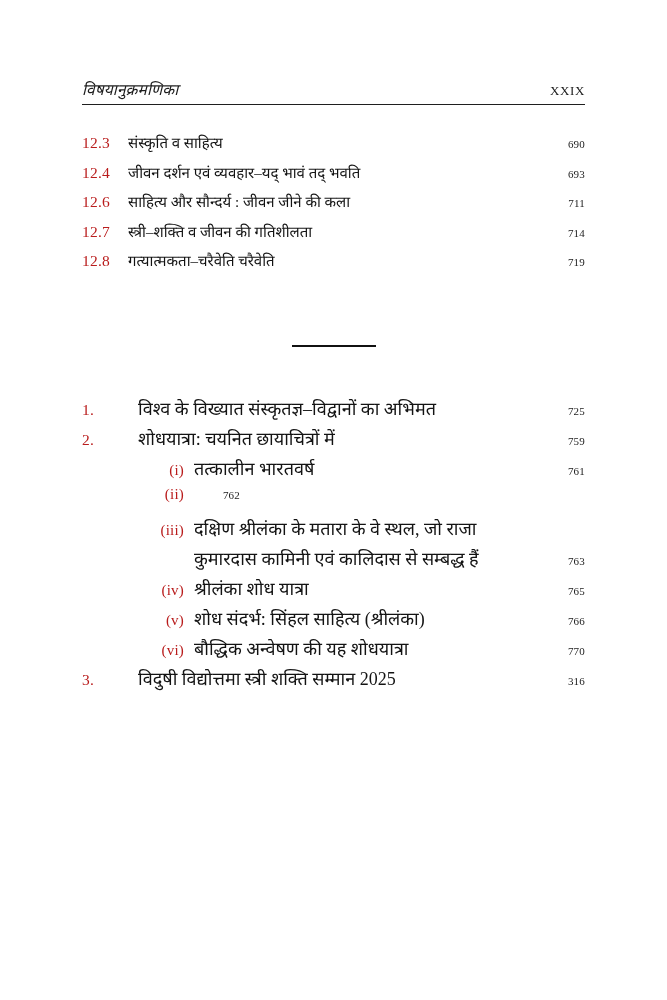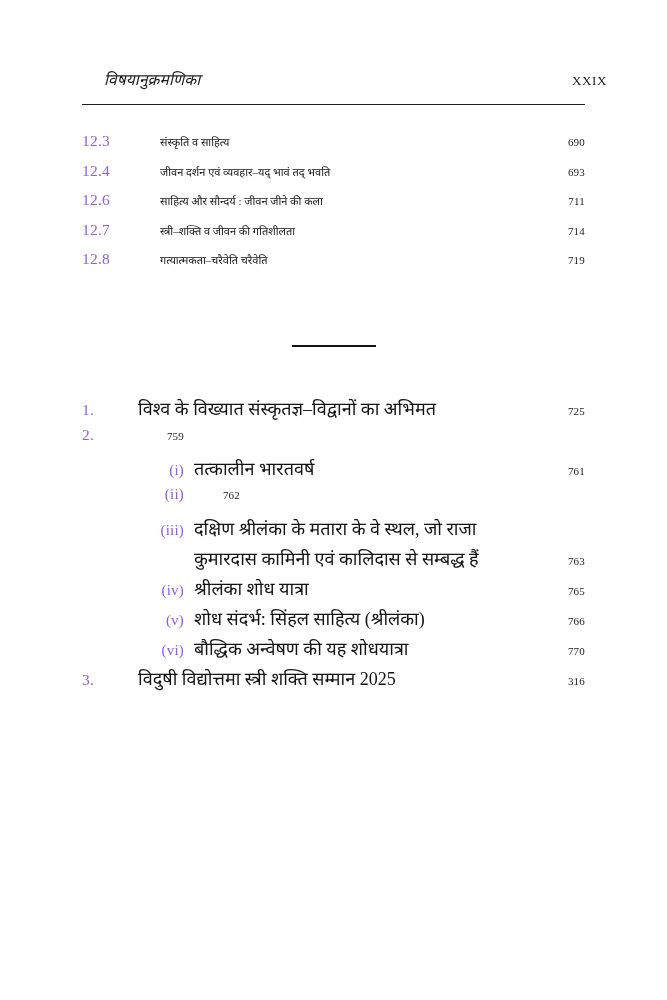--- a/index.html
+++ b/index.html
@@ -24,26 +24,25 @@
     top: 0;
     width: 667px;
     height: 1000px;
     background: #ffffff;
   }
 
   
   .running-head {
     position: absolute;
     left: 82px;
-    top: 68px;
+    top: 78px;
     width: 503px;
     display: flex;
     align-items: baseline;
     justify-content: space-between;
-    margin-left: 22px;
   }
   .running-head-title {
     font-style: italic;
     font-size: 15.5px;
     letter-spacing: 0.1px;
     color: #1c1c1c;
   }
   .running-head-folio {
     font-size: 18px;
     font-variant: small-caps;
@@ -71,32 +70,31 @@
     display: flex;
     align-items: baseline;
     height: 29.5px;
     width: 503px;
   }
   .toc-row.tall { height: 30px; }
 
   .toc-num {
     flex: 0 0 auto;
     font-size: 15.5px;
-    color: #8b5cf6;
+    color: #b91c1c;
     letter-spacing: 0.2px;
   }
   .sec-num {
     width: 46px;
   }
   .toc-label {
     flex: 1 1 auto;
-    font-size: 11px;
+    font-size: 15px;
     color: #131313;
     white-space: nowrap;
-    margin-left: 32px;
   }
   .toc-page {
     flex: 0 0 auto;
     width: 46px;
     text-align: right;
     font-size: 11px;
     color: #1c1c1c;
     letter-spacing: 0.2px;
   }
 
@@ -192,20 +190,21 @@
 
   <div class="toc-block" id="appendix-list">
 
   <div class="toc-row tall">
         <span class="toc-num ap-num">1.</span>
         <span class="ap-label">विश्व के विख्यात संस्कृतज्ञ–विद्वानों का अभिमत</span>
         <span class="toc-page">725</span>
       </div>
       <div class="toc-row tall">
         <span class="toc-num ap-num">2.</span>
+        <span class="ap-label">शोधयात्रा: चयनित छायाचित्रों में</span>
         <span class="toc-page">759</span>
       </div>
       <div class="toc-row tall">
         <span class="ap-indent"></span>
         <span class="toc-num ap-roman">(i)</span>
         <span class="ap-label">तत्कालीन भारतवर्ष</span>
         <span class="toc-page">761</span>
       </div>
       <div class="toc-row tall">
         <span class="ap-indent"></span>

